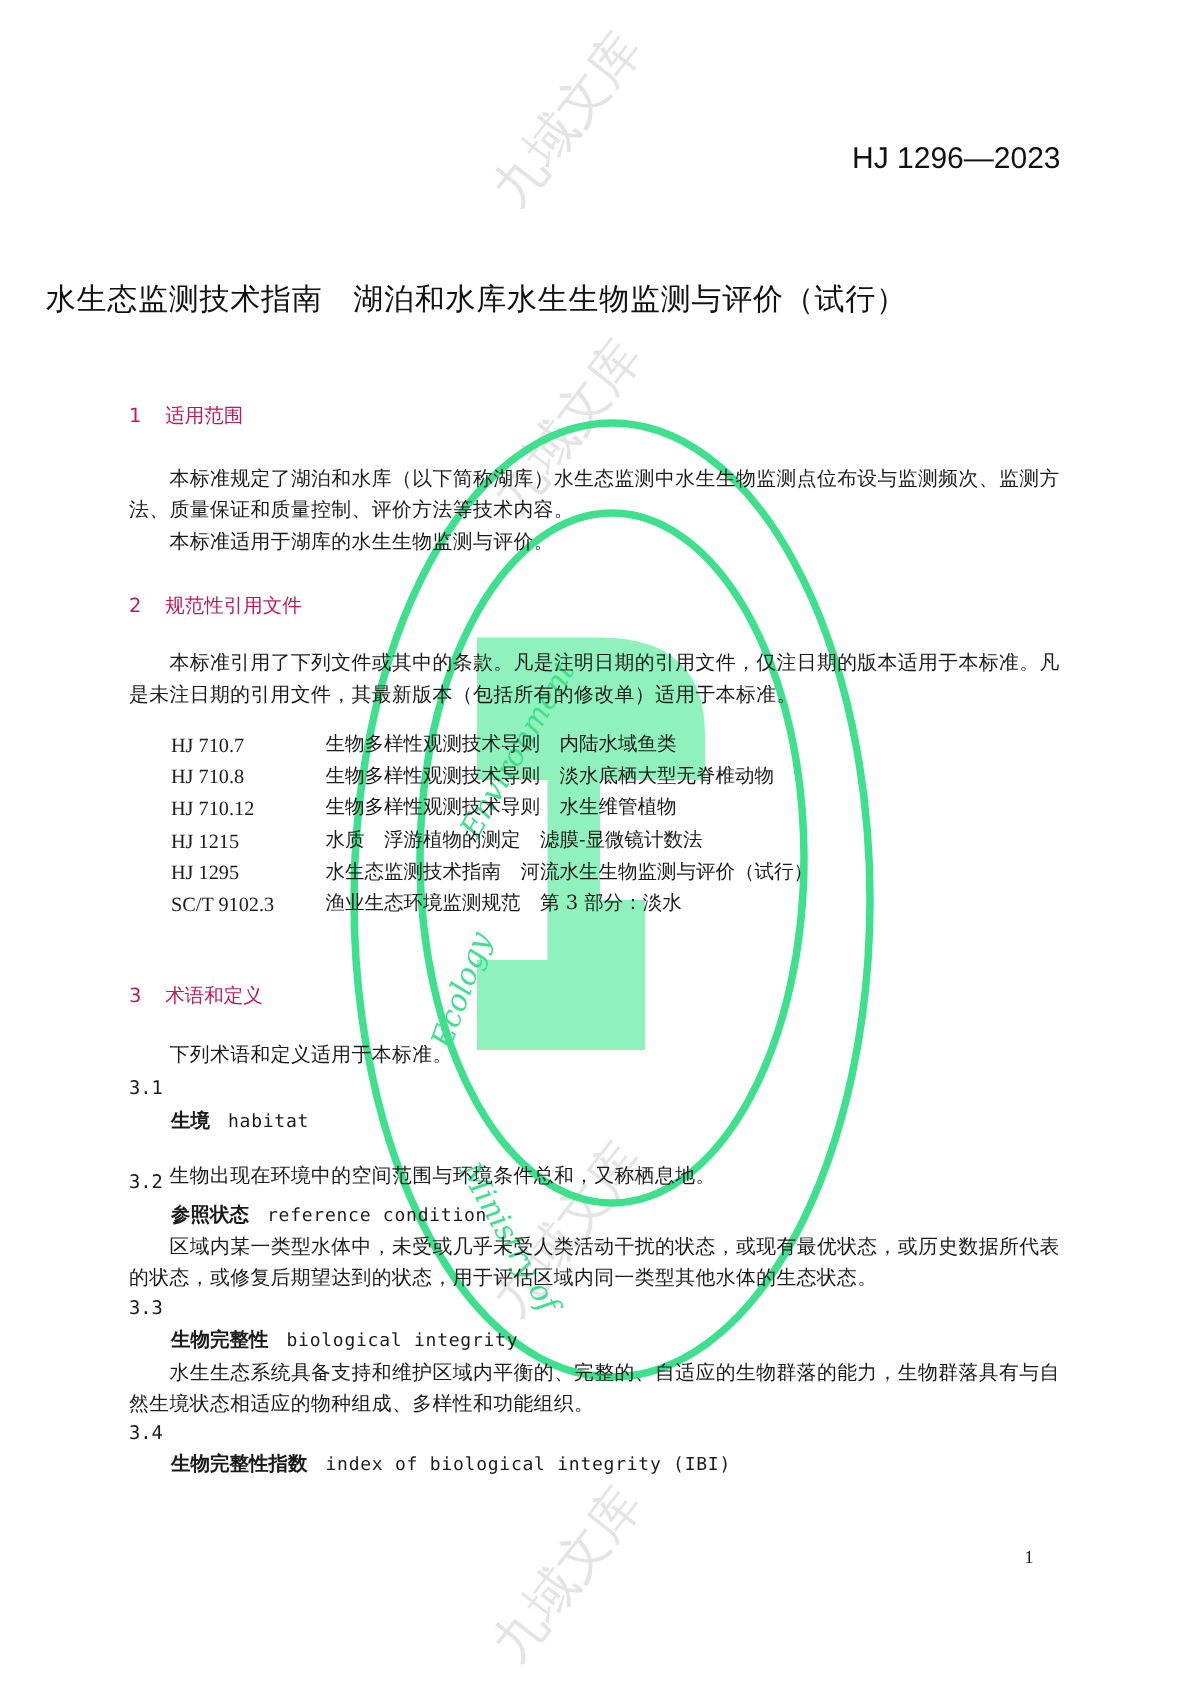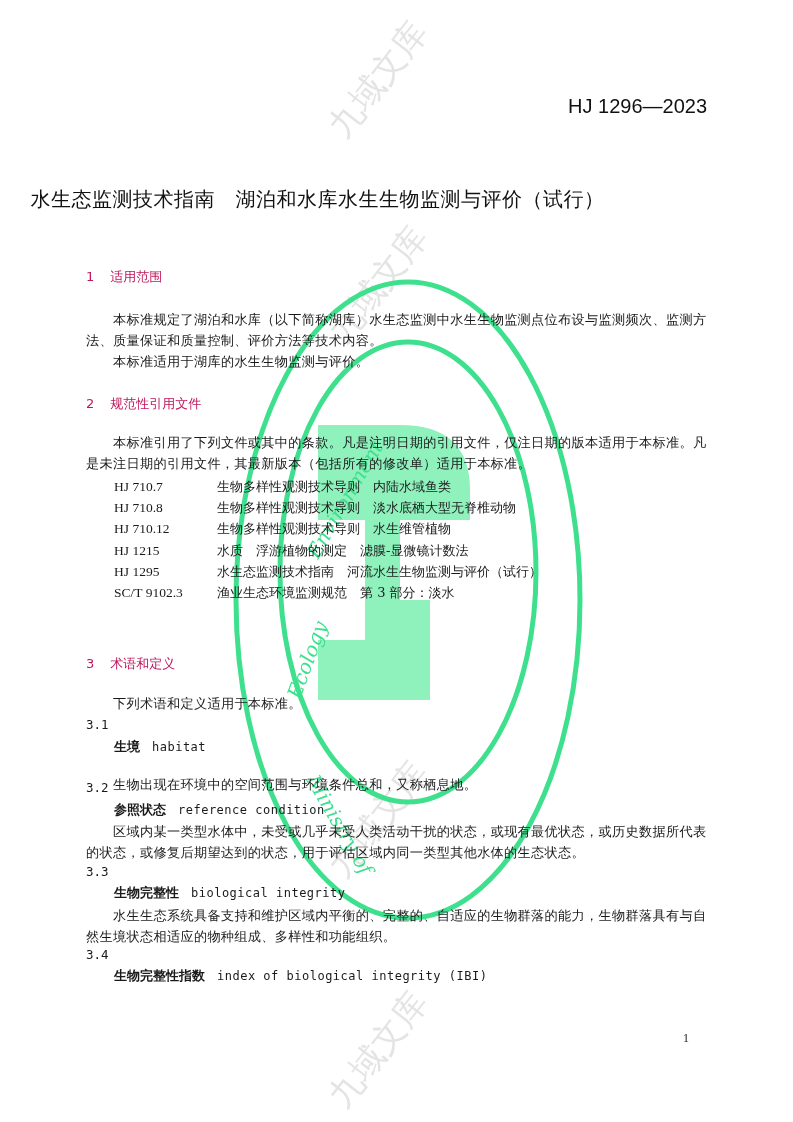--- a/index.html
+++ b/index.html
@@ -8,21 +8,21 @@
   .page { position: absolute; left: 0; top: 0; width: 793px; height: 1122px; }
   .watermark { position: absolute; left: 0; top: 0; width: 793px; height: 1122px; pointer-events: none; z-index: 0; }
   .content { position: absolute; left: 0; top: 0; width: 793px; height: 1122px; z-index: 1; }
   .std-code { position: absolute; right: 86px; top: 95px; font-family: "Liberation Sans", "DejaVu Sans", sans-serif;
               font-size: 20px; color: #111; }
   .doc-title { position: absolute; left: 0; width: 635px; top: 186px; text-align: center;
                font-family: "DejaVu Sans", sans-serif; font-size: 20px; color: #111; letter-spacing: 0.5px; }
   .sec-heading { position: absolute; left: 86px; font-family: "DejaVu Sans", sans-serif; font-size: 13px; color: #be185d; }
   .sec-heading .num { display: inline-block; width: 20px; }
   .para { position: absolute; left: 86px; width: 622px; font-size: 13.2px; line-height: 21px; text-indent: 27px; letter-spacing: 0.3px; }
-  .ref-list { position: absolute; left: 114px; top: 476px; font-size: 13px; line-height: 21.2px; }
+  .ref-list { position: absolute; left: 114px; top: 486px; font-size: 13px; line-height: 21.2px; }
   .ref-row { display: flex; }
   .ref-code { width: 103px; font-family: "Liberation Serif", serif; font-size: 13.5px; }
   .ref-title { }
   .clause-num { position: absolute; left: 86px; font-family: "DejaVu Sans Mono", monospace; font-size: 12.5px; }
   .term { position: absolute; left: 114px; font-size: 13px; }
   .term .zh { font-family: "DejaVu Sans", sans-serif; font-weight: bold; font-size: 13px; }
   .term .en { font-family: "DejaVu Sans Mono", monospace; font-size: 12px; margin-left: 12px; letter-spacing: 0.5px; }
   .page-num { position: absolute; left: 683px; top: 1031px; font-size: 12px; font-family: "Liberation Serif", serif; }
 </style>
 </head>

